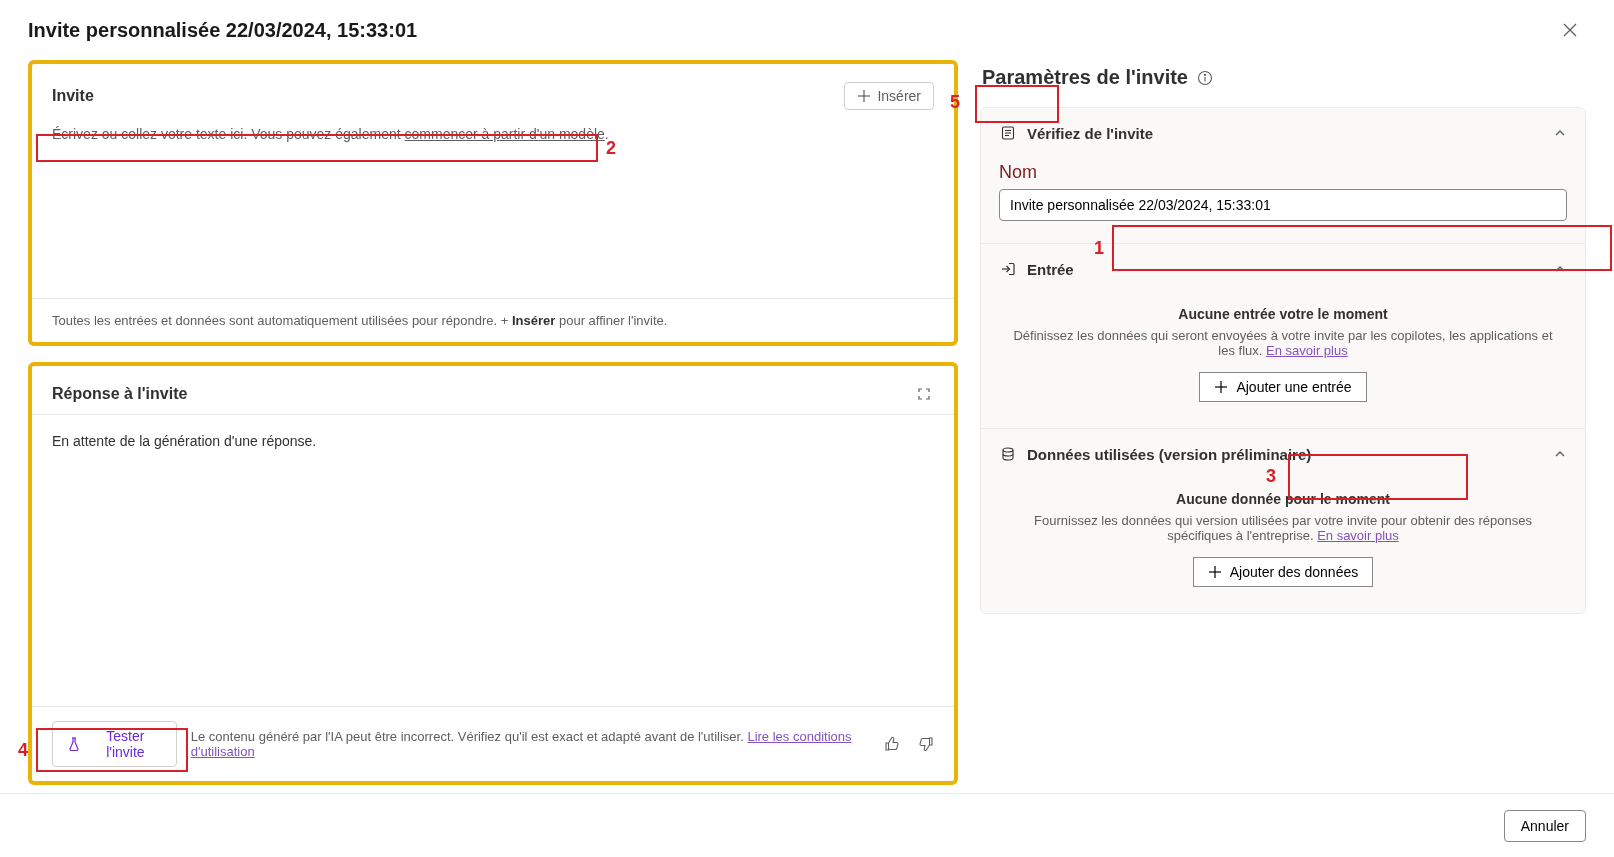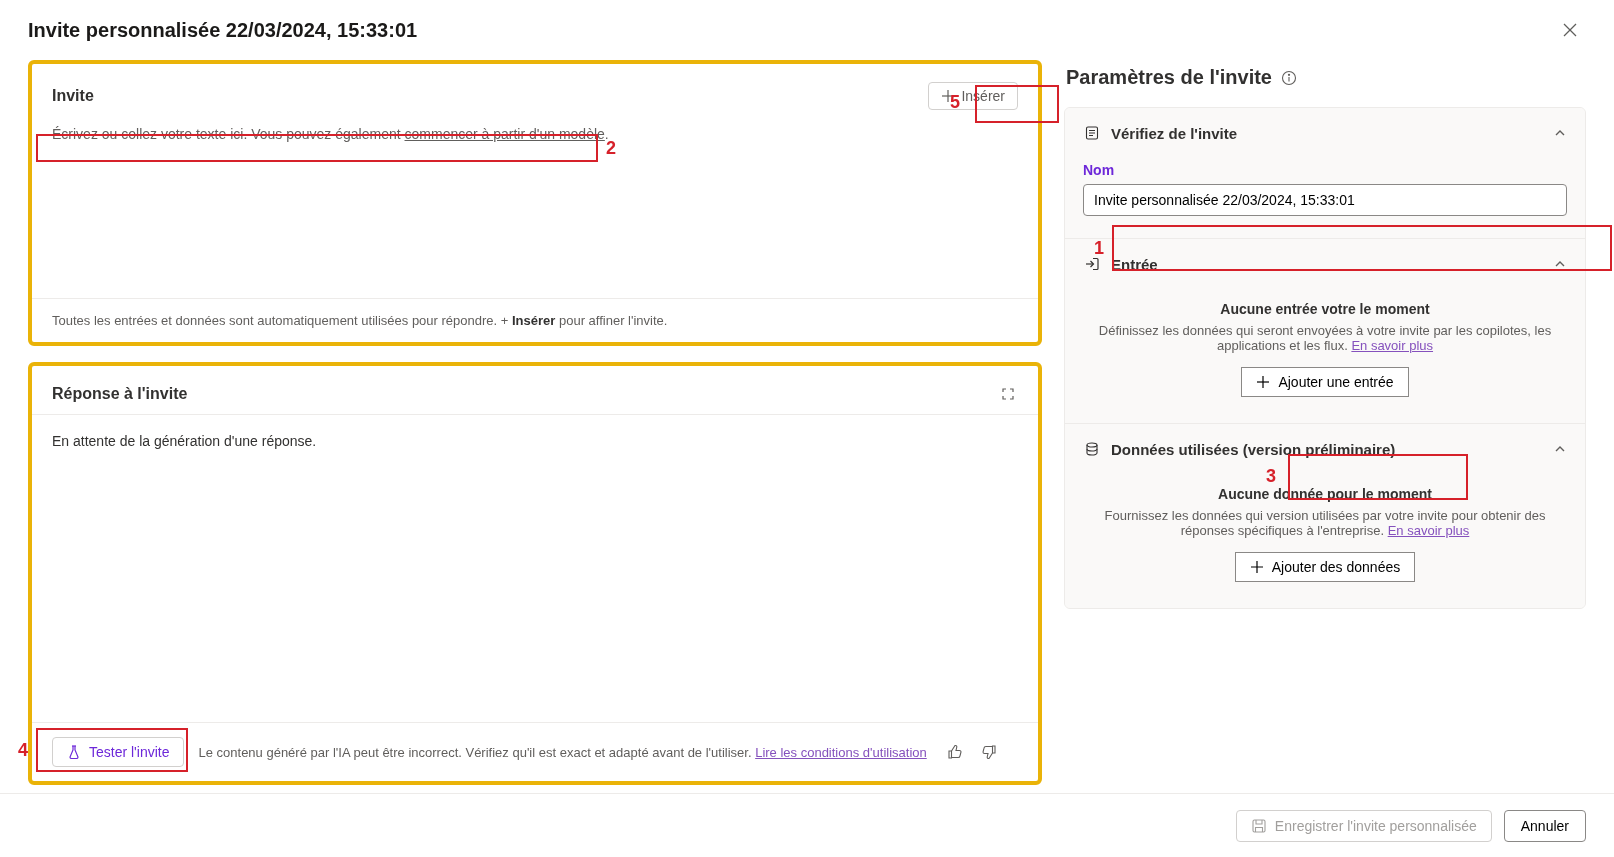--- a/index.html
+++ b/index.html
@@ -43,21 +43,21 @@
       gap: 22px;
     }
     .left-col {
       flex: 1;
       display: flex;
       flex-direction: column;
       gap: 16px;
       min-width: 0;
     }
     .right-col {
-      width: 522px;
+      width: 606px;
       display: flex;
       flex-direction: column;
     }
 
     
     .card {
       border: 4px solid #eab308;
       border-radius: 6px;
       background: #ffffff;
       display: flex;
@@ -208,23 +208,23 @@
       font-weight: 600;
       font-size: 15px;
     }
     .acc-icon { width: 18px; height: 18px; display:inline-flex;align-items:center;justify-content:center; color:#323130;}
     .chevron { color: #605e5c; }
     .acc-body {
       padding: 4px 18px 22px 18px;
       background: #faf9f8;
     }
     .field-label {
-      font-size: 14px;
-      font-weight: 700;
-      color: #6d28d9;
+      font-size: 18px;
+      font-weight: 400;
+      color: #7f1d1d;
       padding-bottom: 6px;
       display: block;
     }
     .name-input {
       width: 100%;
       border: 1px solid #8a8886;
       border-radius: 4px;
       padding: 7px 10px;
       font-size: 14px;
       font-family: inherit;
@@ -506,30 +506,20 @@
           </div>
         </div>
       </div>
 
     </div>
   </div>
 
 </div>
 
 <div class="footer">
-  <button class="save-btn">
-    <span>
-      <svg width="16" height="16" viewBox="0 0 16 16" fill="none" stroke="currentColor" stroke-width="1.1">
-          <rect x="2" y="2" width="12" height="12" rx="1.5"></rect>
-          <path d="M5 2 L5 6 L11 6 L11 2"></path>
-          <path d="M4.5 14 L4.5 9.5 L11.5 9.5 L11.5 14"></path>
-        </svg>
-    </span>
-    <span>Enregistrer l'invite personnalisée</span>
-  </button>
   <button class="cancel-btn">Annuler</button>
 </div>
 
 <div class="anno" style="left:975px; top:85px; width:84px; height:38px;"></div>
 <div class="anno-label" style="left:950px; top:92px;">5</div>
 
 <div class="anno" style="left:36px; top:134px; width:562px; height:28px;"></div>
 <div class="anno-label" style="left:606px; top:138px;">2</div>
 
 <div class="anno" style="left:1112px; top:225px; width:500px; height:46px;"></div>

